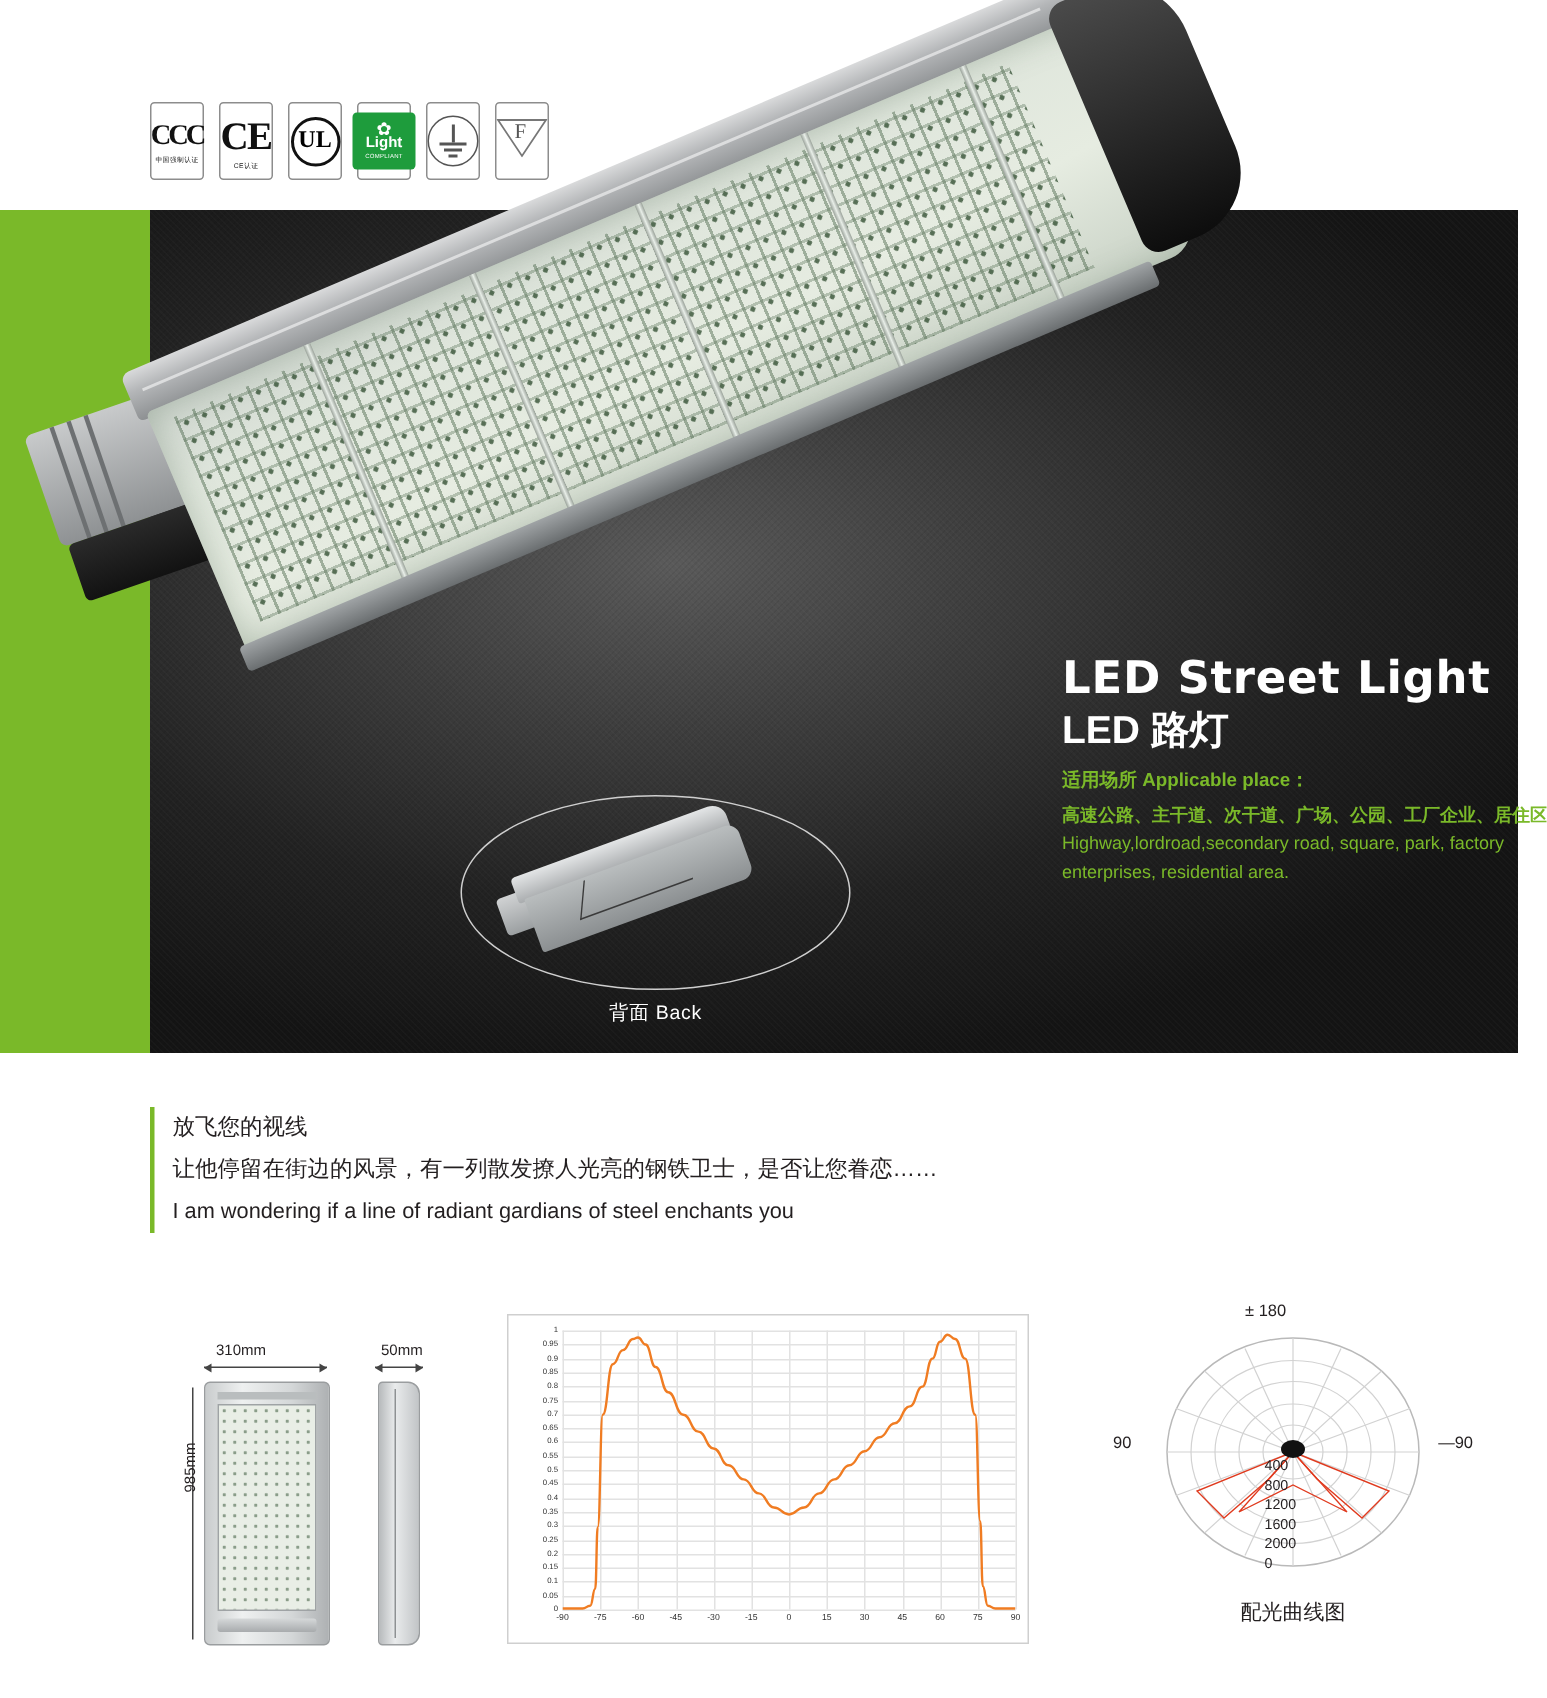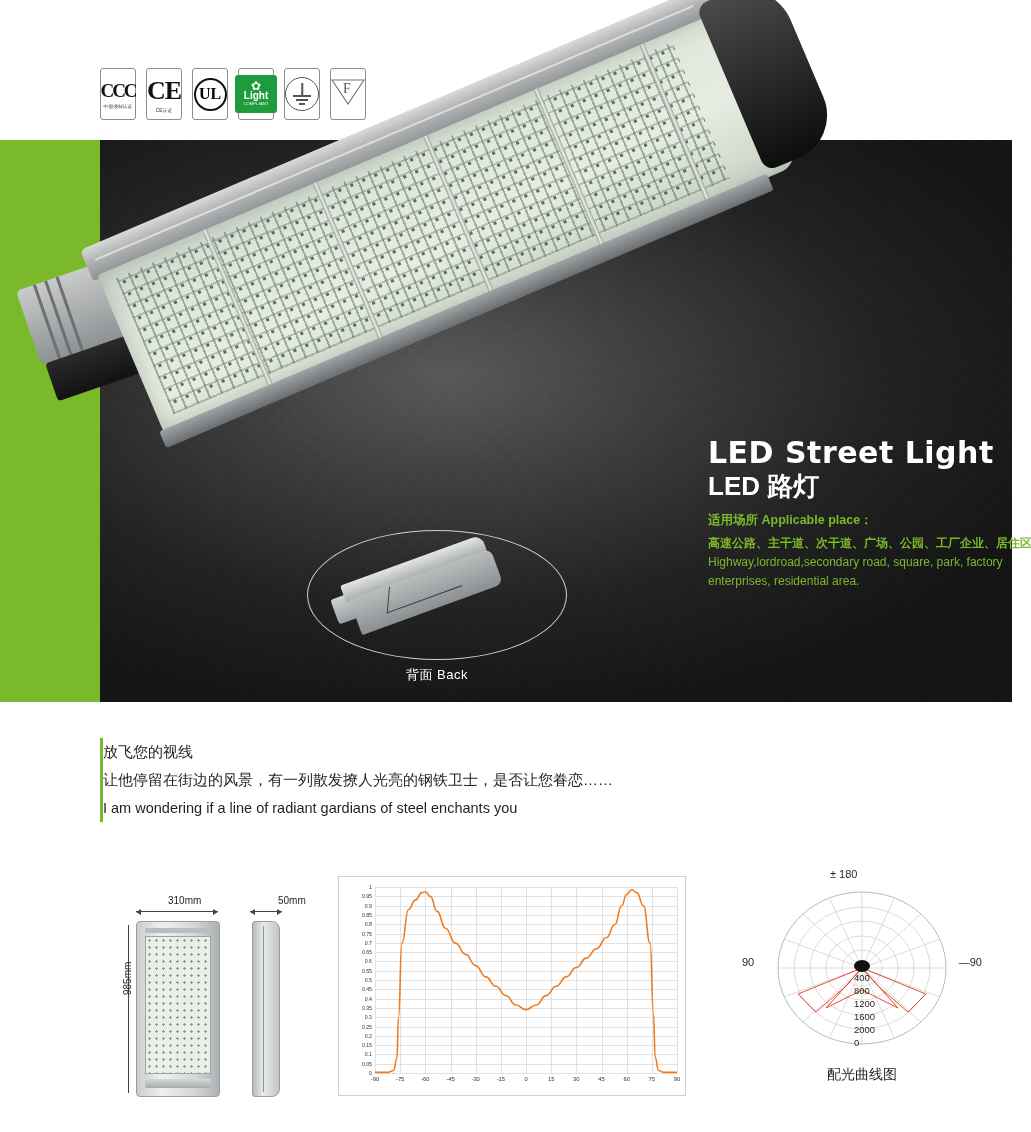--- a/index.html
+++ b/index.html
@@ -158,30 +158,30 @@
   }
   .hero-title-cn {
     font-size:26px; font-weight:bold; color:#ffffff; line-height:32px;
     margin-bottom:10px;
   }
   .hero-sub-label { color:#7ab929; font-size:12.5px; font-weight:bold; margin-bottom:5px; }
   .hero-sub-cn { color:#7ab929; font-size:12px; font-weight:bold; line-height:19px; }
   .hero-sub-en { color:#7ab929; font-size:12px; line-height:19px; }
 
   
-  .slogan { position:absolute; left:100px; top:738px; width:840px; border-left:3px solid #7ab929; padding-left:0; }
+  .slogan { position:absolute; left:100px; top:738px; width:840px; border-left:3px solid #7ab929; padding-left:12px; }
   .slogan div { color:#231f20; line-height:28px; }
   .slogan .s1 { font-size:15px; }
   .slogan .s2 { font-size:15px; }
   .slogan .s3 { font-size:14.5px; }
   .slogan .s4 { font-size:14.5px; }
 
   
   .dim-panel { position:absolute; left:126px; top:895px; width:190px; height:225px; }
-  .dim-label-top { position:absolute; font-size:10px; color:#231f20;margin-left:24px; }
+  .dim-label-top { position:absolute; font-size:10px; color:#231f20; }
   .dim-w1 { left:18px; top:0; }
   .dim-w2 { left:128px; top:0; }
   .arrow-line { position:absolute; height:1px; background:#444; top:16px; }
   .arrow-line:before, .arrow-line:after {
     content:""; position:absolute; top:-2.5px; width:0; height:0;
     border-top:3px solid transparent; border-bottom:3px solid transparent;
   }
   .arrow-line:before { left:0; border-right:5px solid #444; }
   .arrow-line:after { right:0; border-left:5px solid #444; }
   .dim-a1 { left:10px; width:82px; }
@@ -229,21 +229,21 @@
   .curve-svg { position:absolute; inset:0; }
 
   
   .polar-panel { position:absolute; left:742px; top:868px; width:240px; height:230px; }
   .polar-title { position:absolute; left:0; right:0; top:198px; text-align:center; font-size:14px; color:#231f20; }
   .polar-svg { position:absolute; left:22px; top:22px; }
   .pl-label { position:absolute; font-size:11px; color:#231f20; }
   .pl-top { left:88px; top:0; }
   .pl-left { left:0px; top:88px; }
   .pl-right { right:0px; top:88px; }
-  .pl-scale { position:absolute; font-size:9.5px; color:#231f20; left:112px; }
+  .pl-scale { position:absolute; font-size:9.5px; color:#231f20; left:101px; }
 </style>
 </head>
 <body>
 
 <div class="cert-bar">
   <div class="cert">
     <div class="cert-ccc-main">CCC</div>
     <div class="cert-sub">中国强制认证</div>
   </div>
   <div class="cert">

